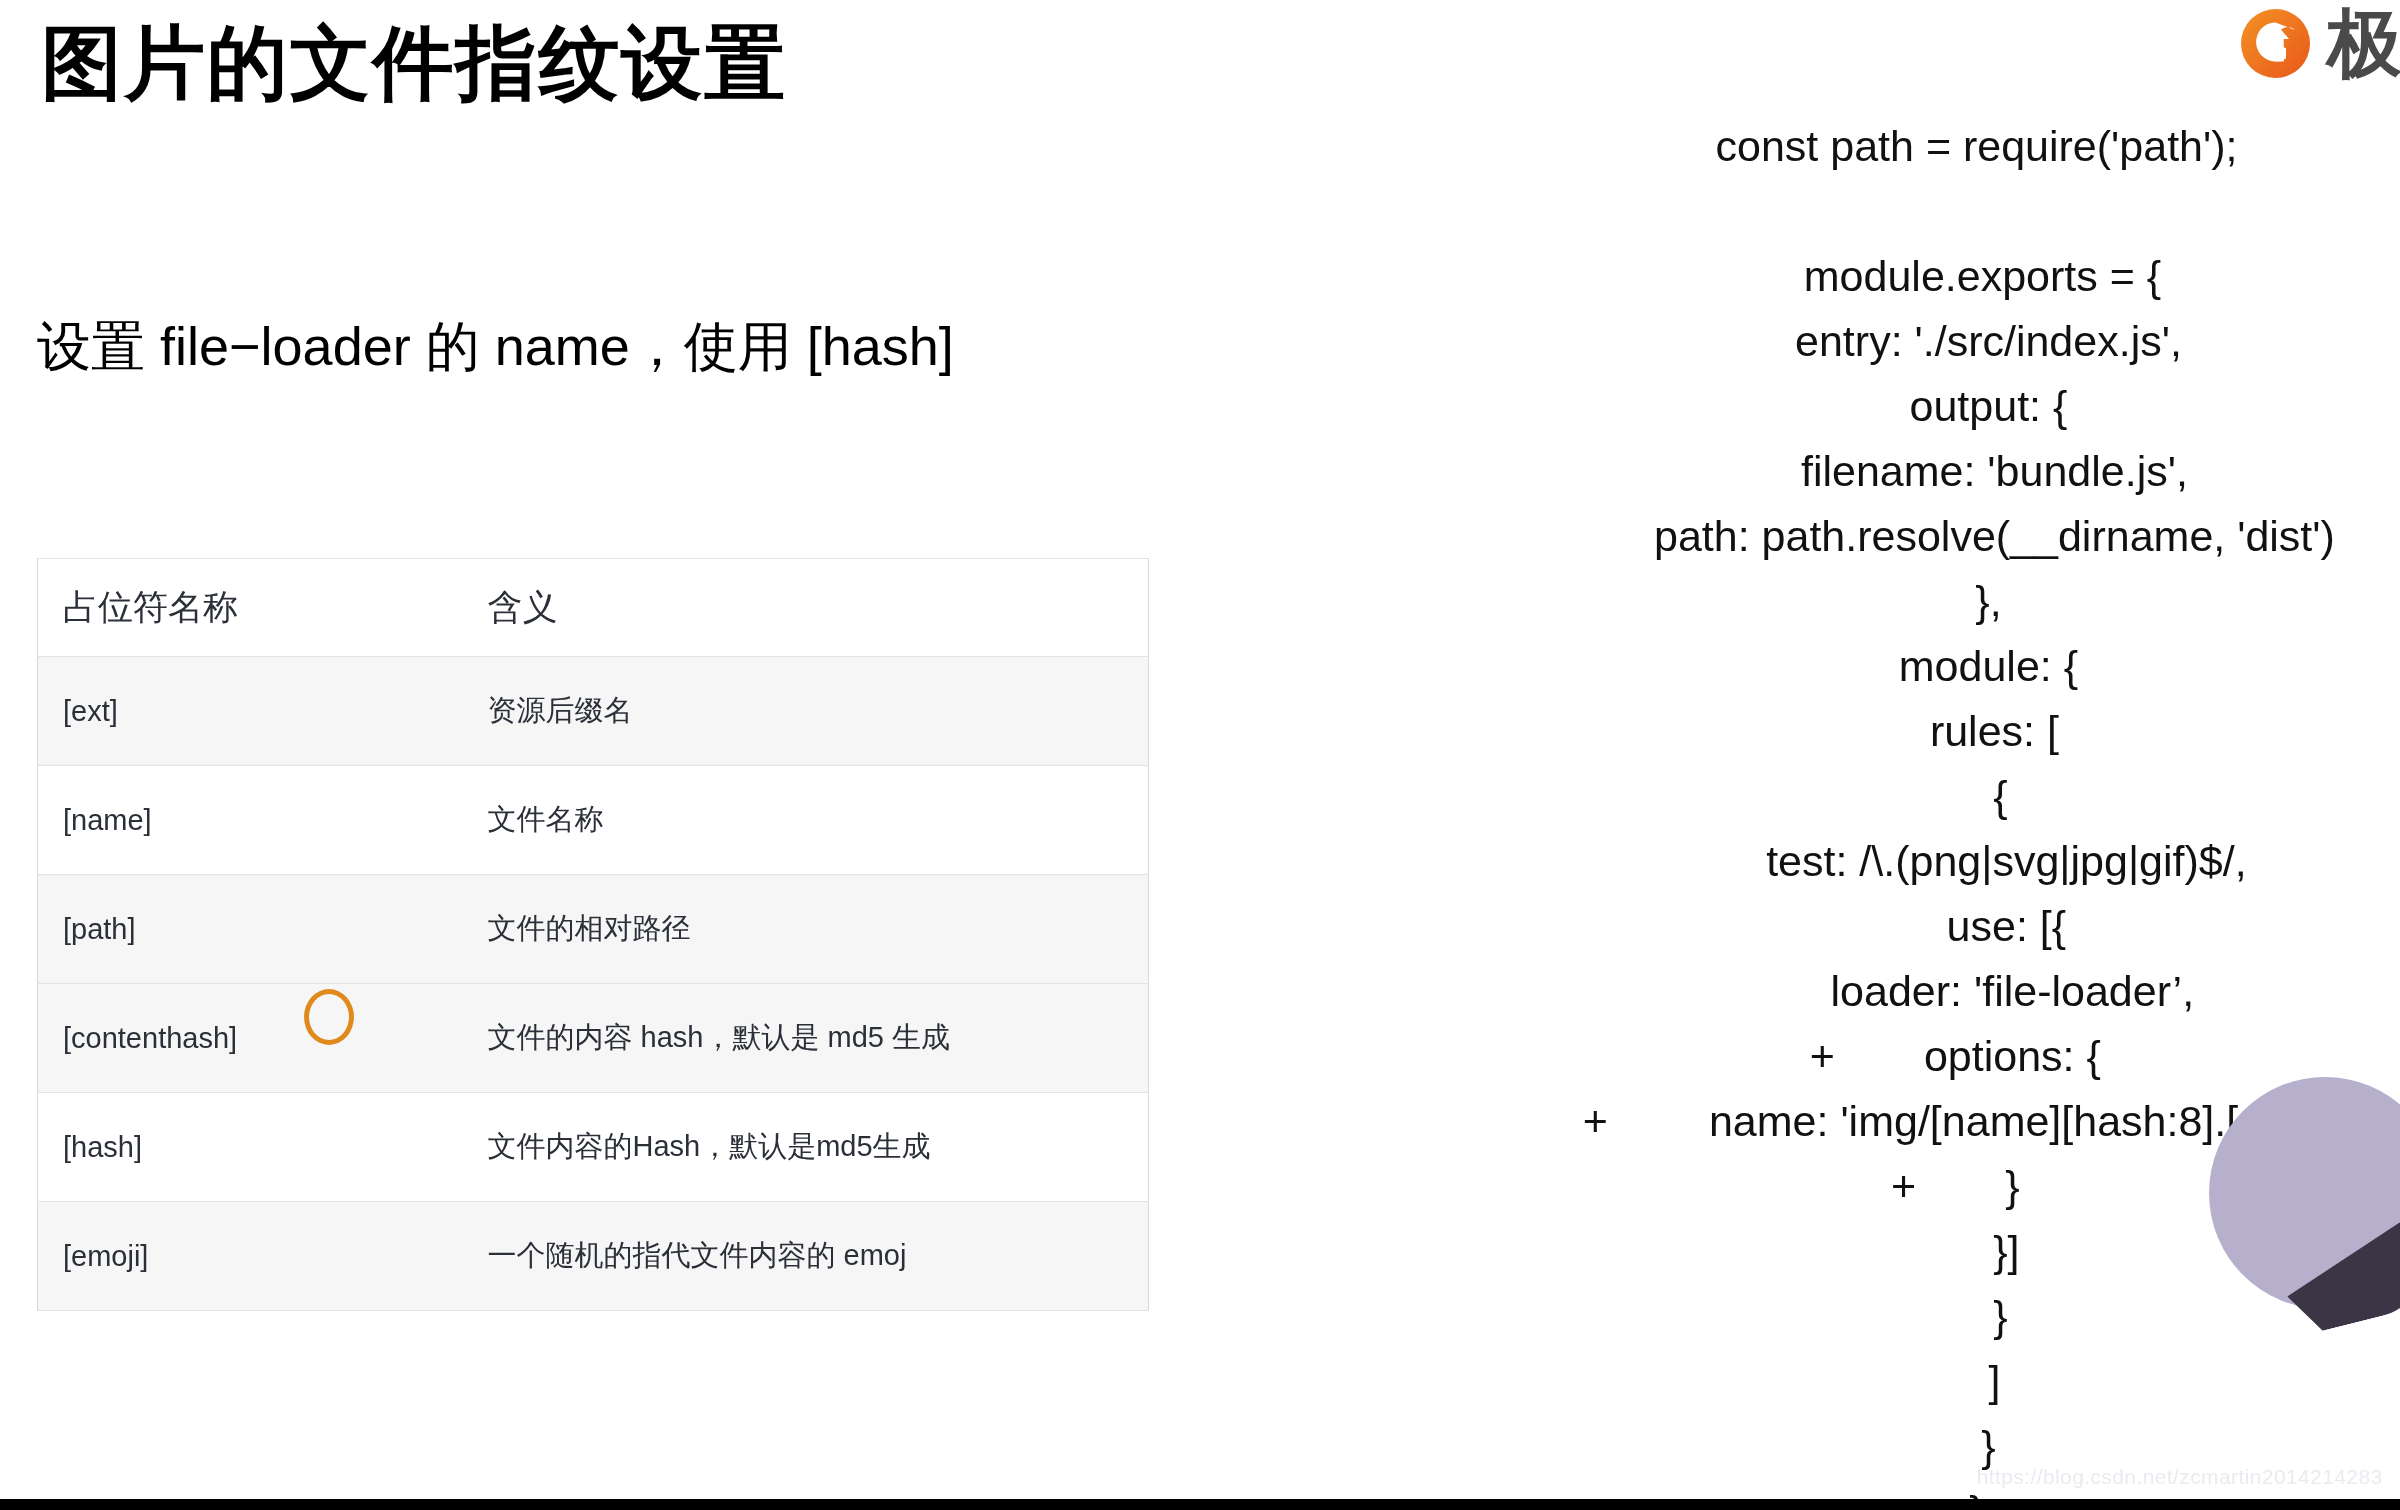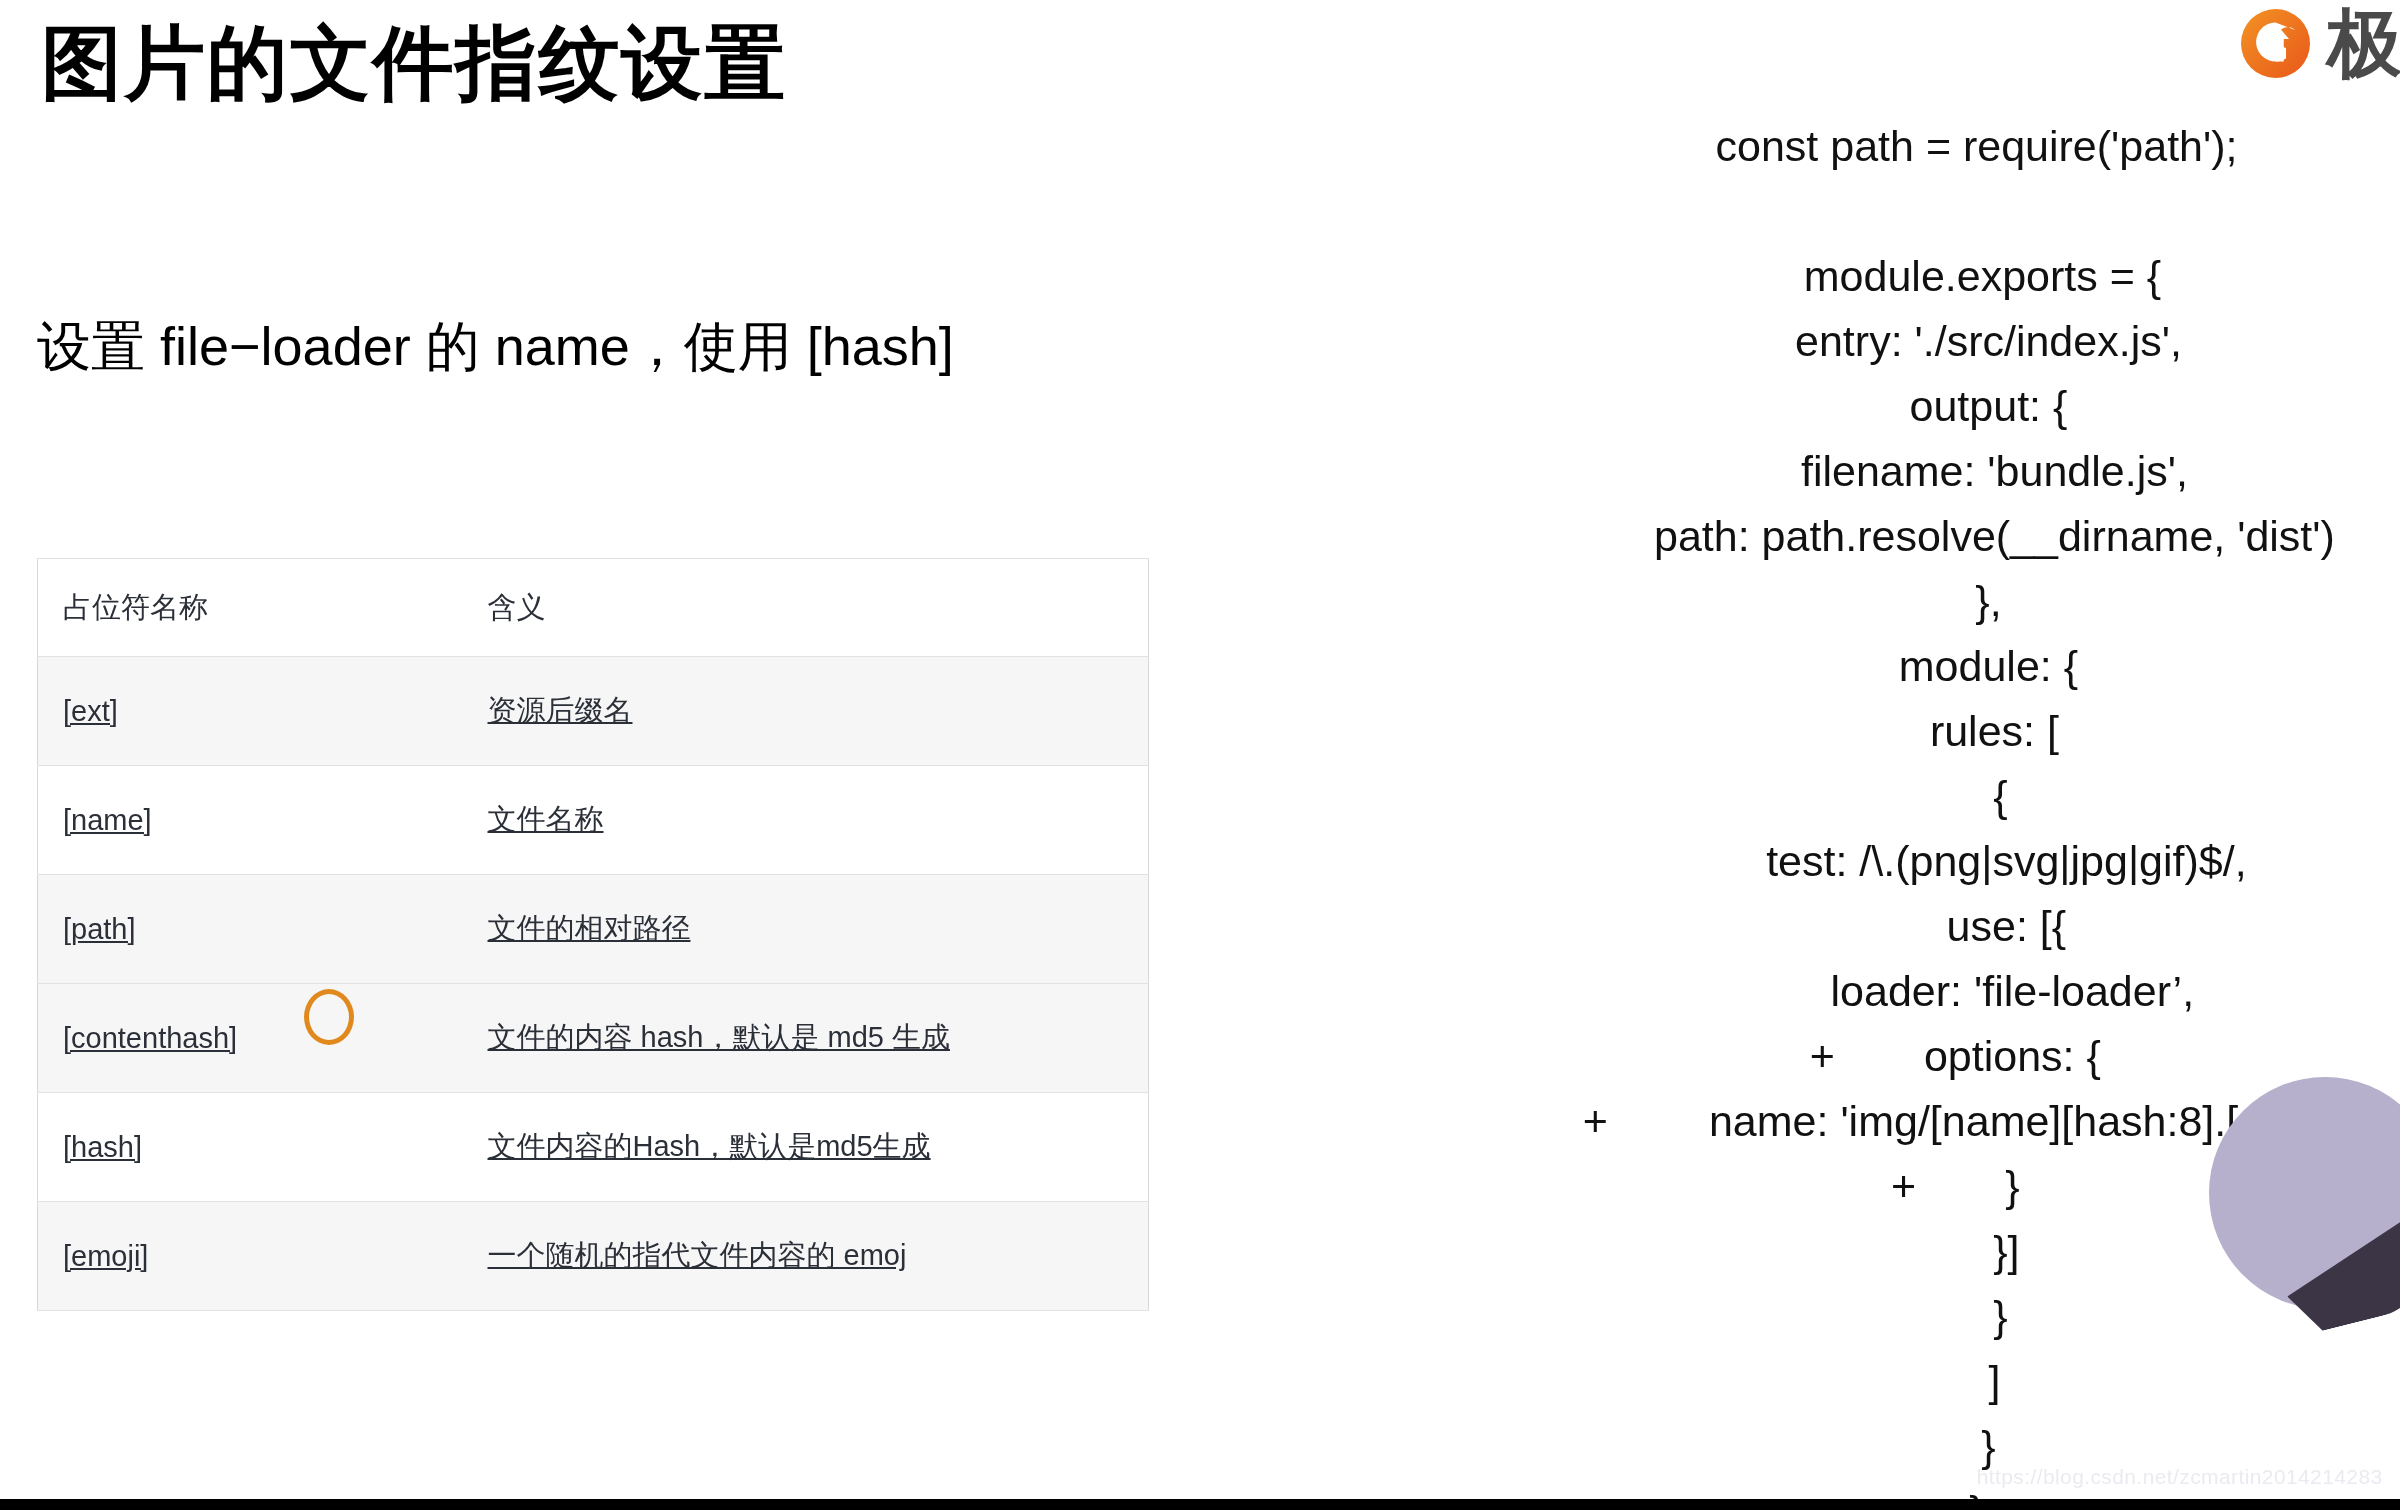--- a/index.html
+++ b/index.html
@@ -61,29 +61,28 @@
     text-align: left;
     font-weight: 400;
     font-size: 29px;
     color: #2b2f38;
     overflow: hidden;
     white-space: nowrap;
   }
   .ph-table thead th {
     height: 97px;
     background: #ffffff;
-    font-size: 29px;
+    font-size: 35px;
     color: #2b2f38;
   }
   .ph-table tbody tr.alt td {
     background: #f6f6f6;
   }
   .ph-table tbody tr td {
     background: #ffffff;
-    text-decoration: underline;
   }
   .col-a { width: 425px; }
   .col-b { width: 686px; }
 
   
   .annot-circle {
     position: absolute;
     left: 304px;
     top: 989px;
     width: 50px;

